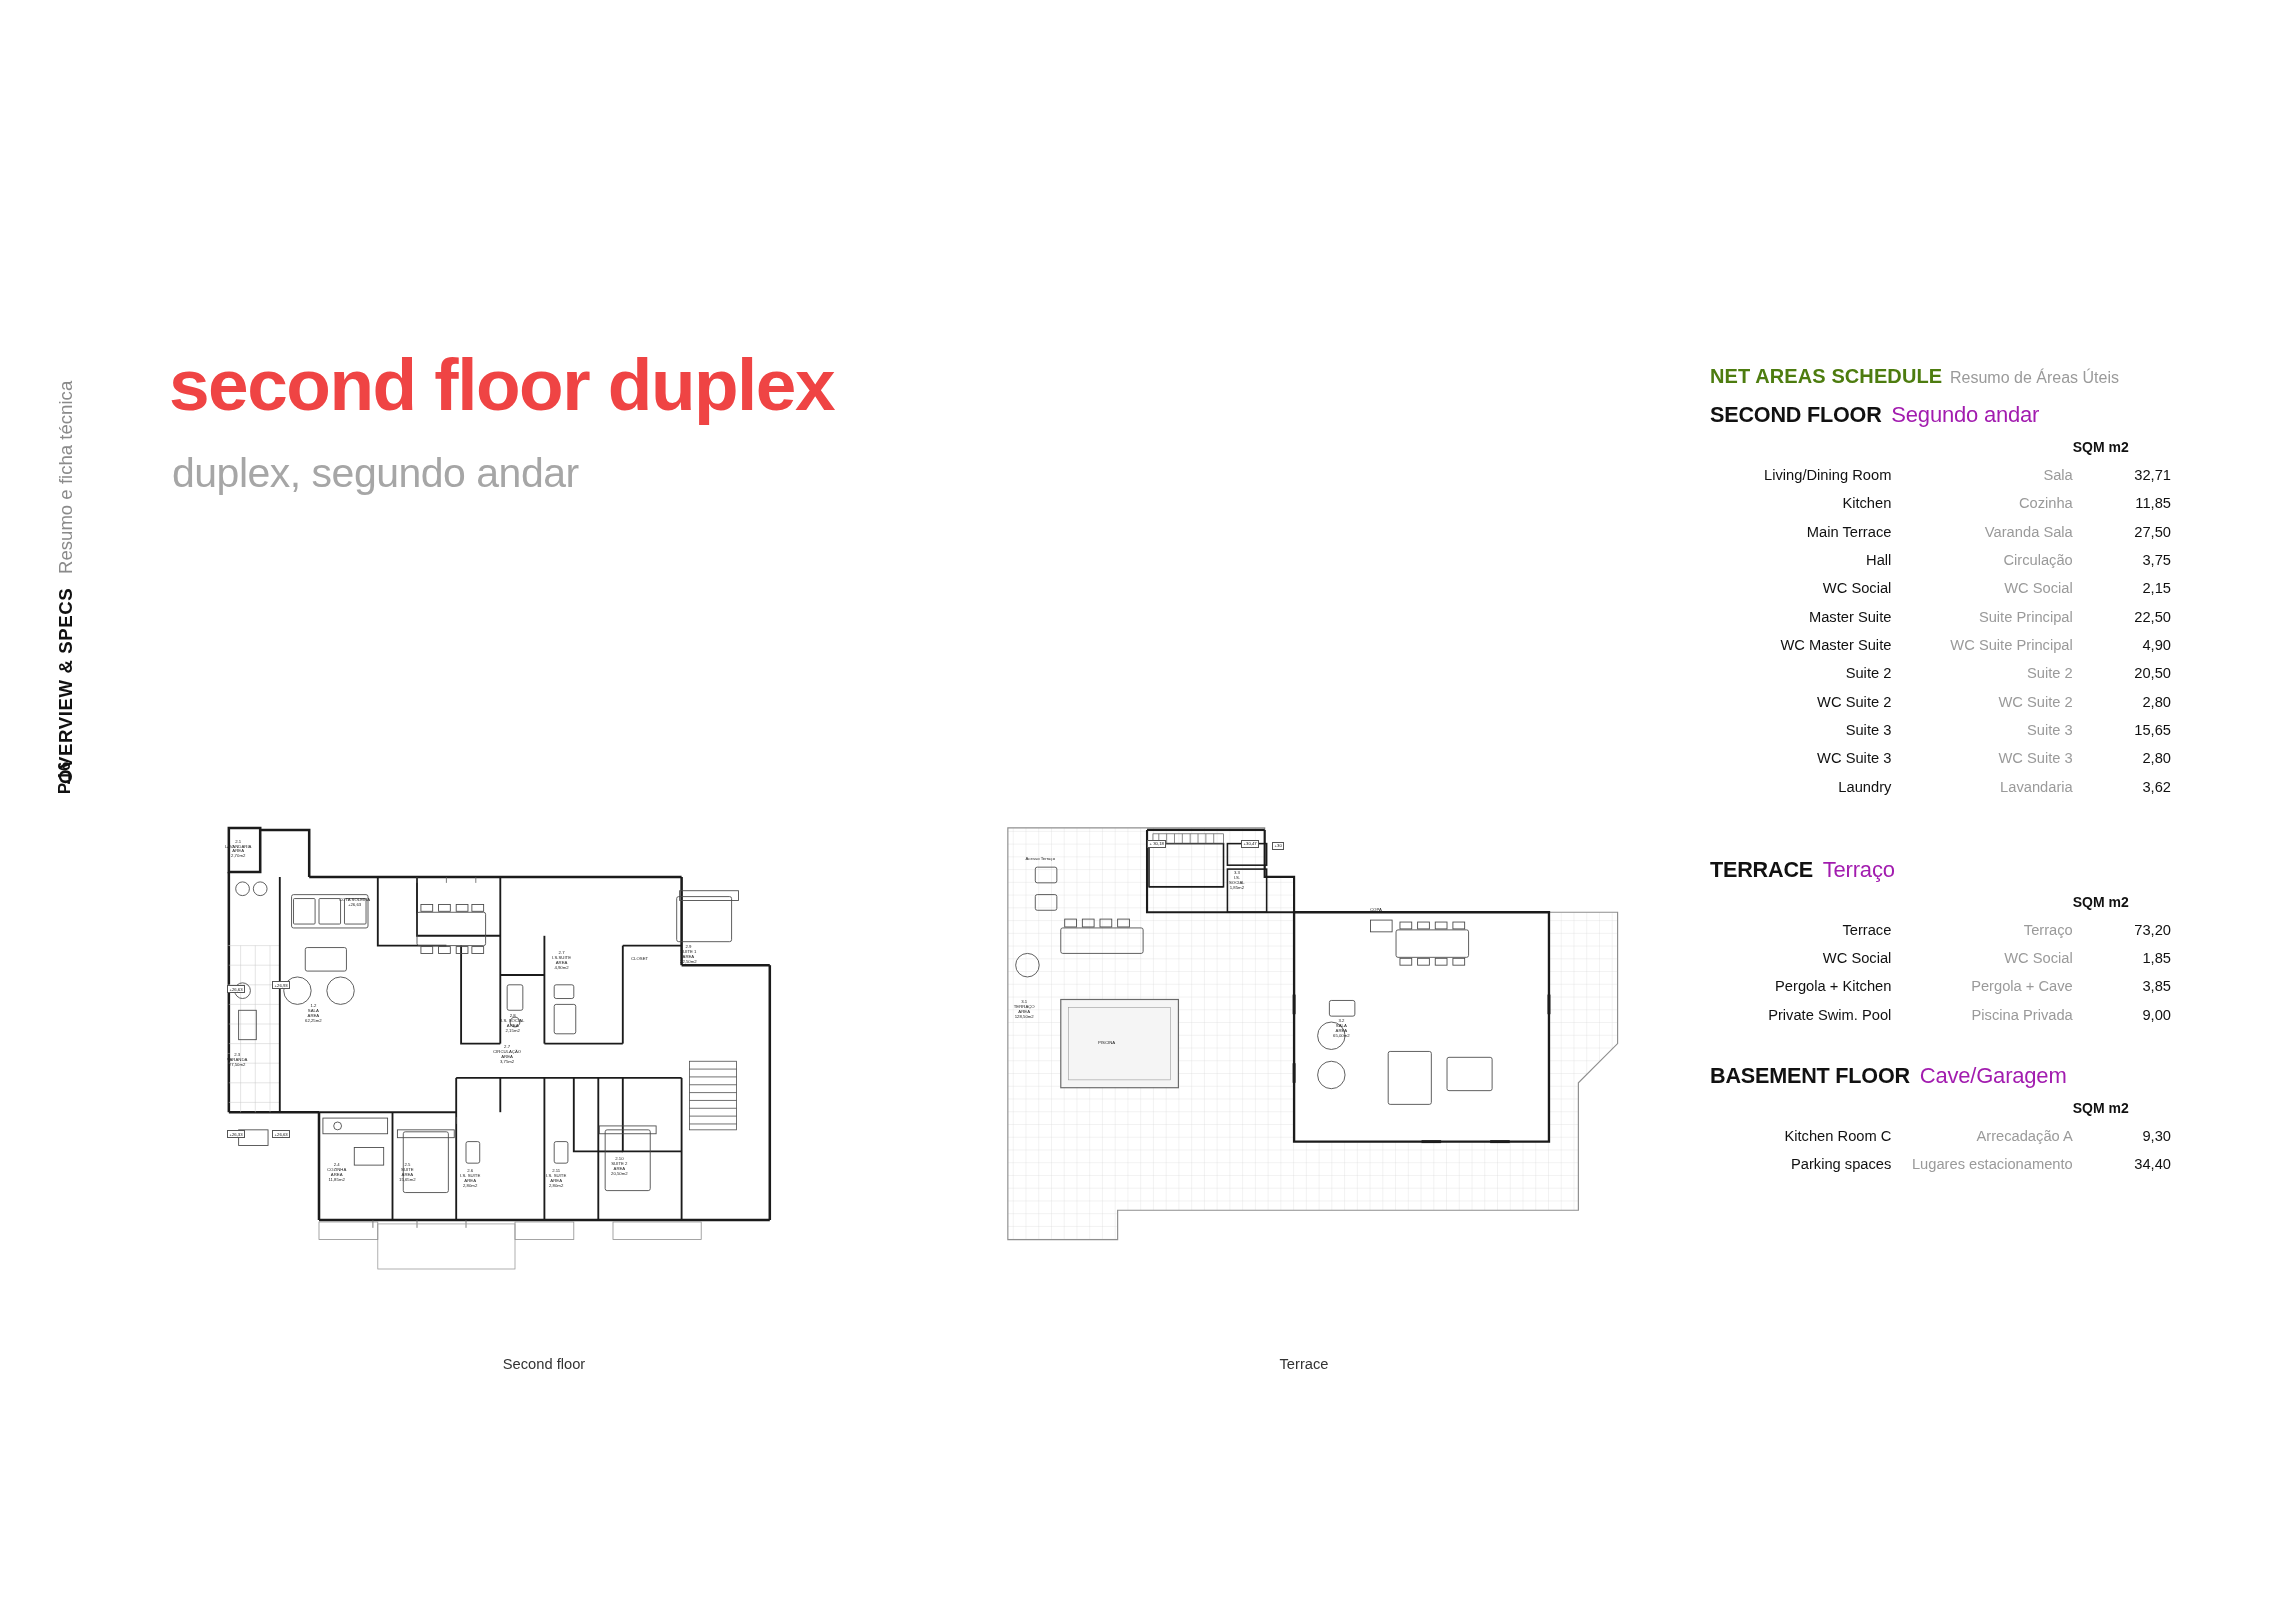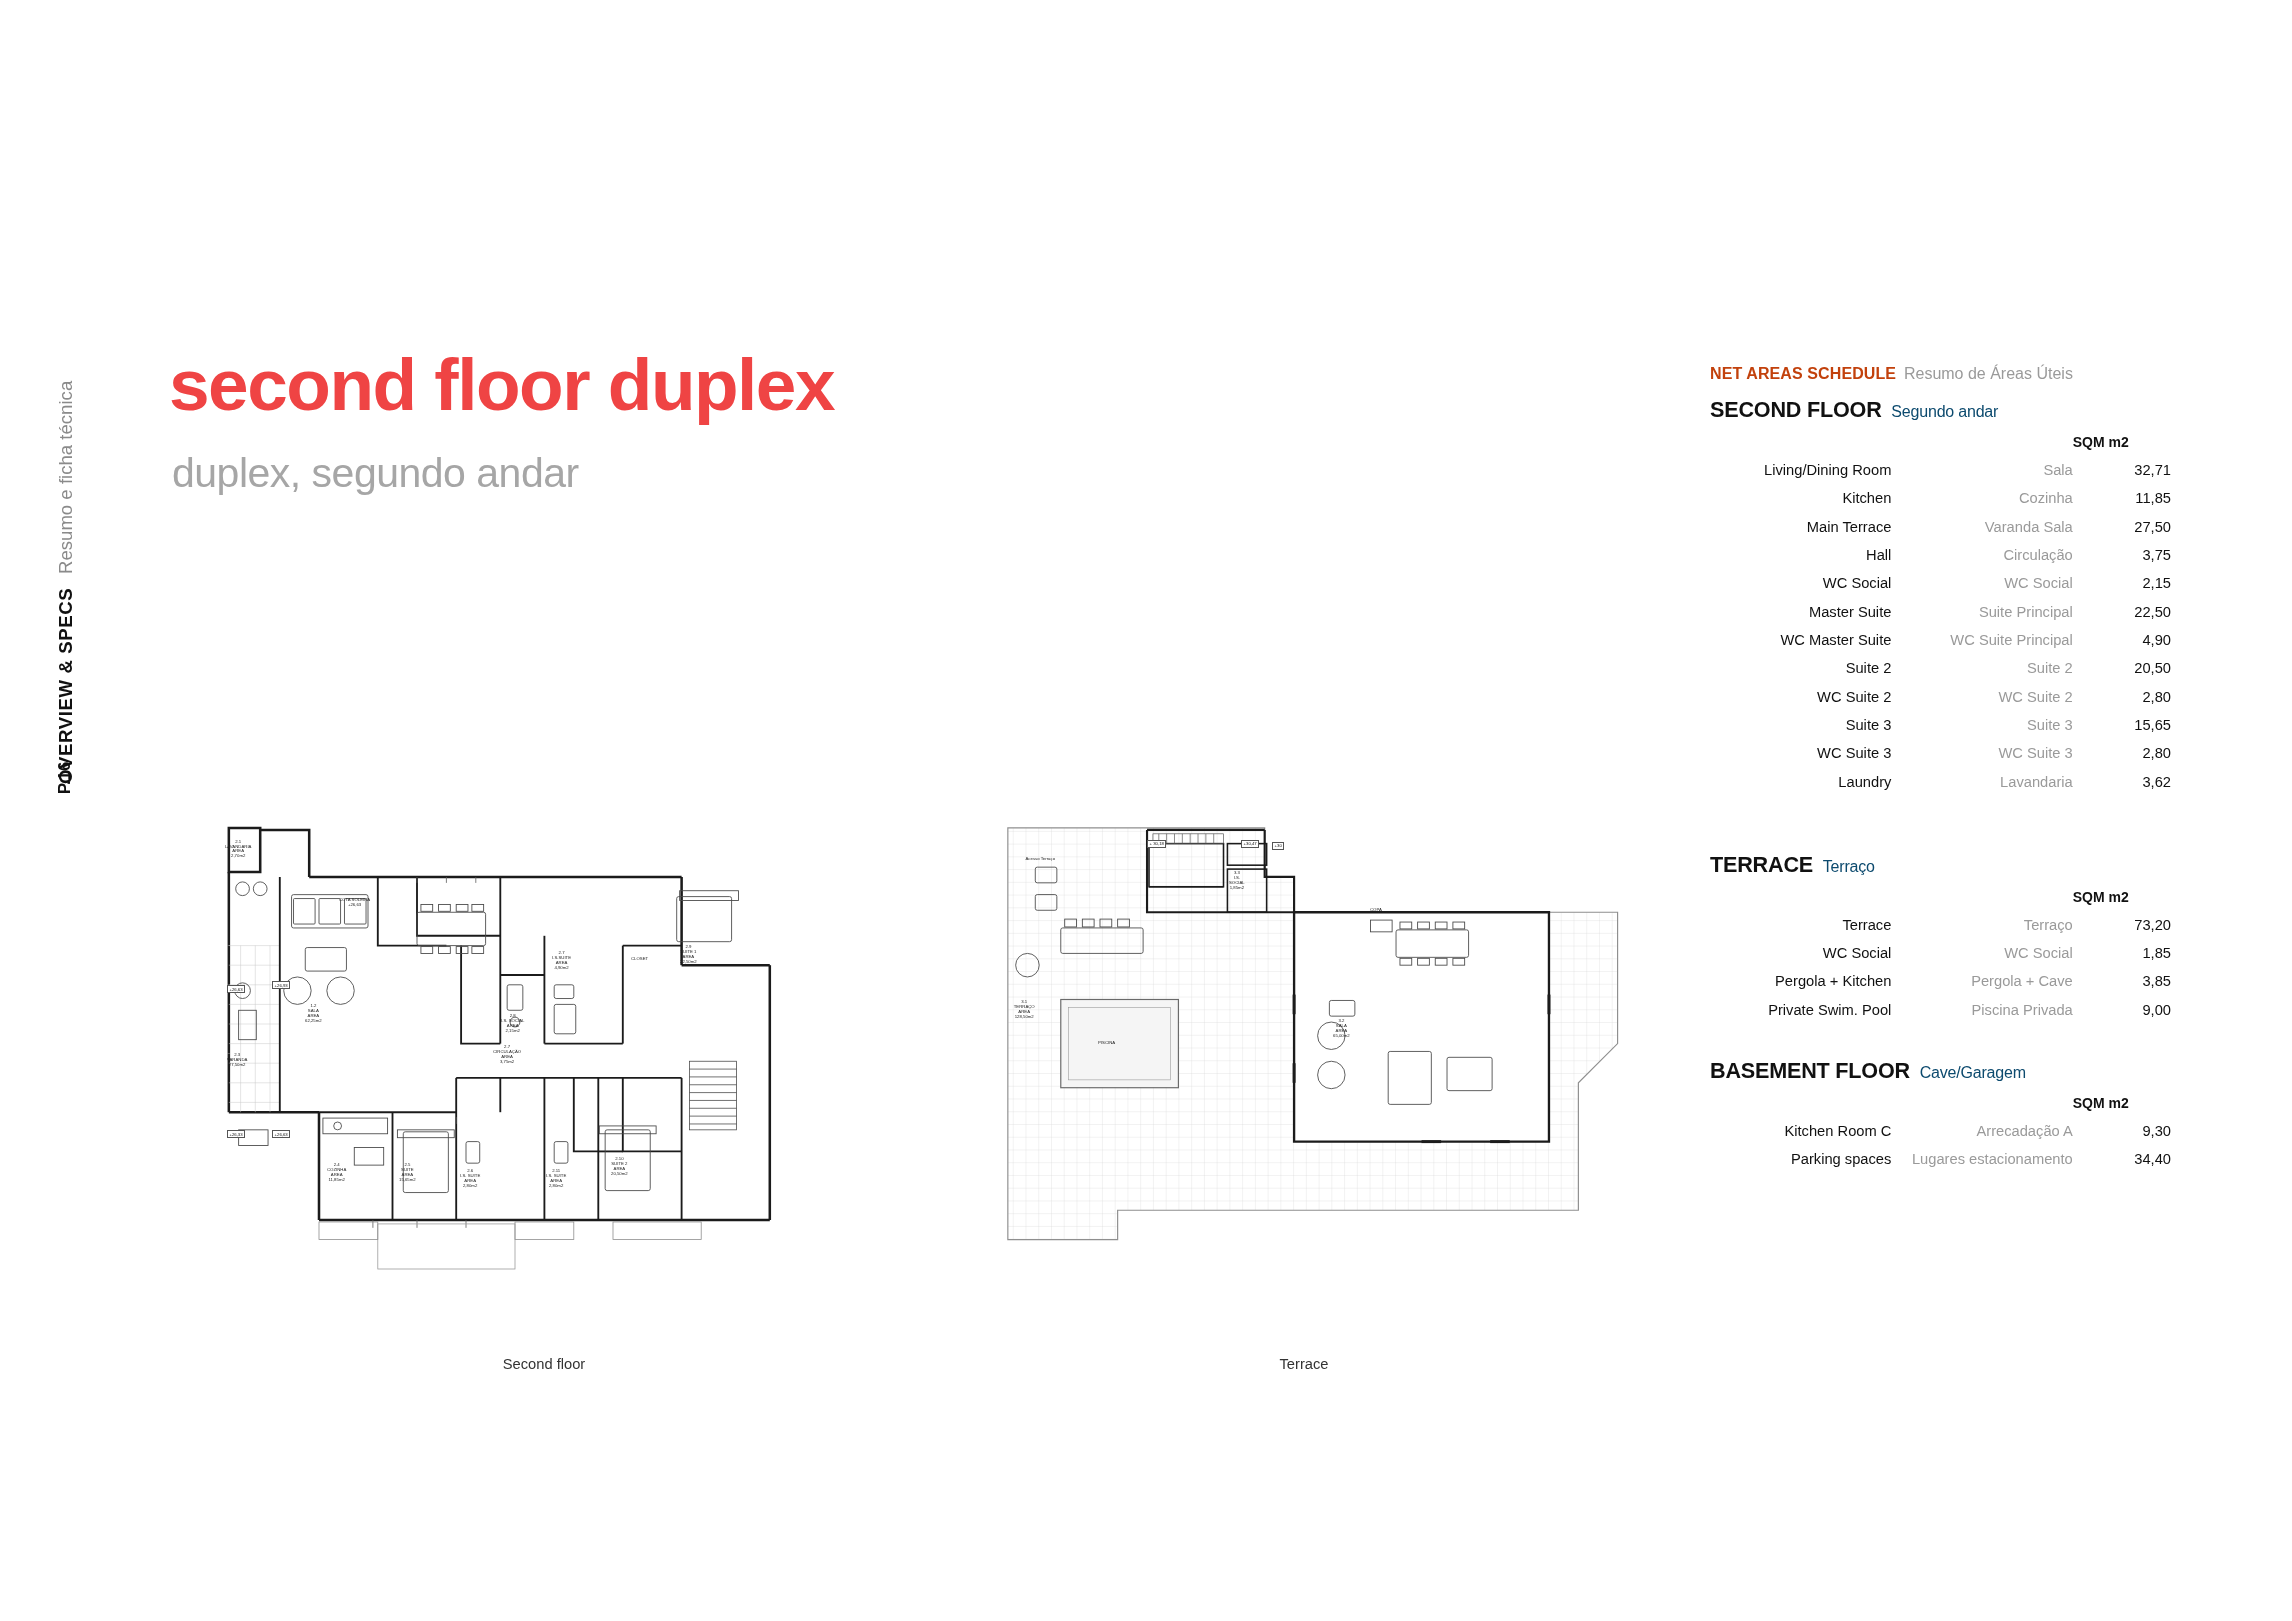--- a/index.html
+++ b/index.html
@@ -88,45 +88,45 @@
     top: 365px;
     width: 461px;
   }
   .sched-head {
     display: flex;
     align-items: baseline;
     gap: 7.8px;
     margin-bottom: 13.7px;
   }
   .sched-head .h-bold {
-    font-size: 16px;
+    font-size: 20px;
     font-weight: bold;
-    color: #c2410c;
+    color: #4d7c0f;
     letter-spacing: 0.1px;
   }
   .sched-head .h-light {
     font-size: 16px;
     color: #9a9a9a;
     text-align: right;
   }
   .sect-head {
     display: flex;
     align-items: baseline;
     gap: 9.8px;
     margin-bottom: 9.8px;
   }
   .sect-head .s-bold {
     font-size: 21.6px;
     font-weight: bold;
     color: #111;
     letter-spacing: -0.2px;
   }
   .sect-head .s-light {
-    font-size: 16px;
-    color: #0c4a6e;
+    font-size: 22px;
+    color: #a21caf;
     letter-spacing: -0.2px;
   }
   table.sched {
     border-collapse: collapse;
     width: 100%;
     table-layout: fixed;
   }
   table.sched col.c1 { width: 181px; }
   table.sched col.c2 { width: 181px; }
   table.sched col.c3 { width: 98px; }

